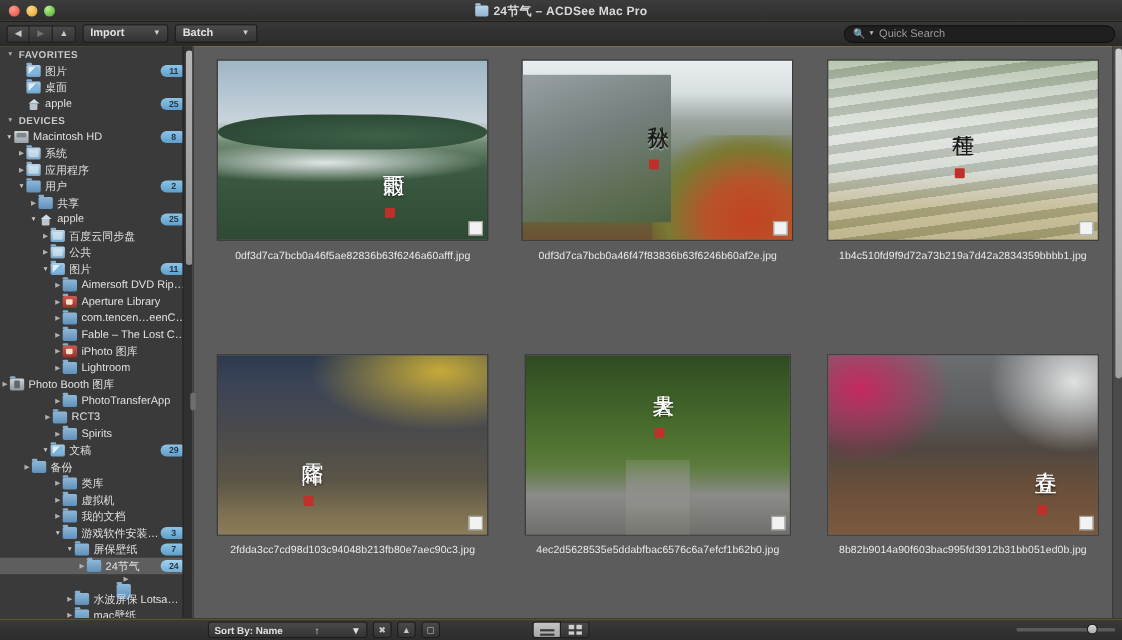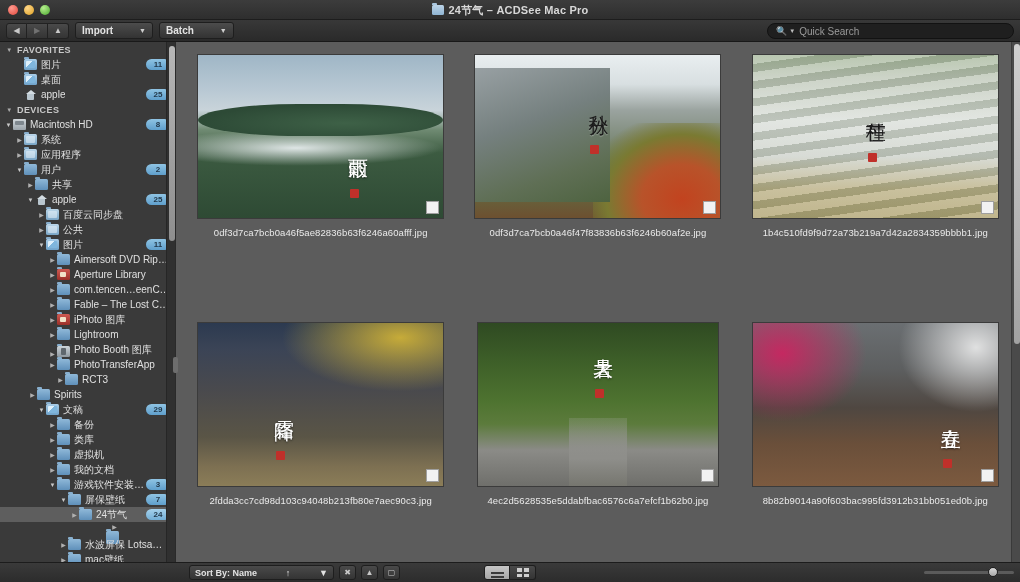--- a/index.html
+++ b/index.html
@@ -514,47 +514,47 @@
           <div class="row" style="padding-left: 48px;">
             <span class="tw">▶</span>
             <span class="ico lib"></span>
             <span class="label">iPhoto 图库</span>
           </div>
           <div class="row" style="padding-left: 48px;">
             <span class="tw">▶</span>
             <span class="ico plain"></span>
             <span class="label">Lightroom</span>
           </div>
-          <div class="row" style="padding-left: 48px; align-items: flex-end;">
+          <div class="row" style="">
             <span class="tw">▶</span>
             <span class="ico booth"></span>
             <span class="label">Photo Booth 图库</span>
           </div>
           <div class="row" style="padding-left: 48px;">
             <span class="tw">▶</span>
             <span class="ico plain"></span>
             <span class="label">PhotoTransferApp</span>
           </div>
-          <div class="row" style="padding-left: 56px;">
+          <div class="row" style="padding-left: 39px;">
             <span class="tw">▶</span>
             <span class="ico plain"></span>
             <span class="label">RCT3</span>
           </div>
-          <div class="row" style="padding-left: 28px;">
+          <div class="row" style="padding-left: 48px;">
             <span class="tw">▶</span>
             <span class="ico plain"></span>
             <span class="label">Spirits</span>
           </div>
           <div class="row" style="padding-left: 37px;">
             <span class="tw open">▼</span>
             <span class="ico picture"></span>
             <span class="label">文稿</span>
             <span class="badge">29</span>
           </div>
-          <div class="row" style="padding-left: 48px;">
+          <div class="row" style="padding-left: 20px;">
             <span class="tw">▶</span>
             <span class="ico plain"></span>
             <span class="label">备份</span>
           </div>
           <div class="row" style="padding-left: 48px;">
             <span class="tw">▶</span>
             <span class="ico plain"></span>
             <span class="label">类库</span>
           </div>
           <div class="row" style="padding-left: 48px;">

